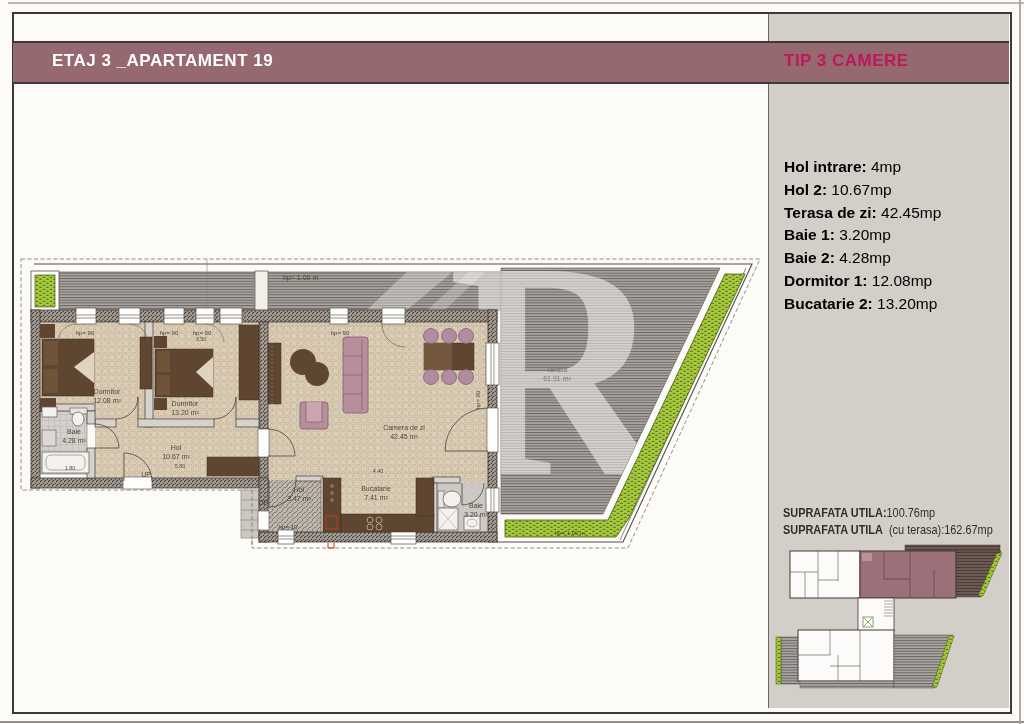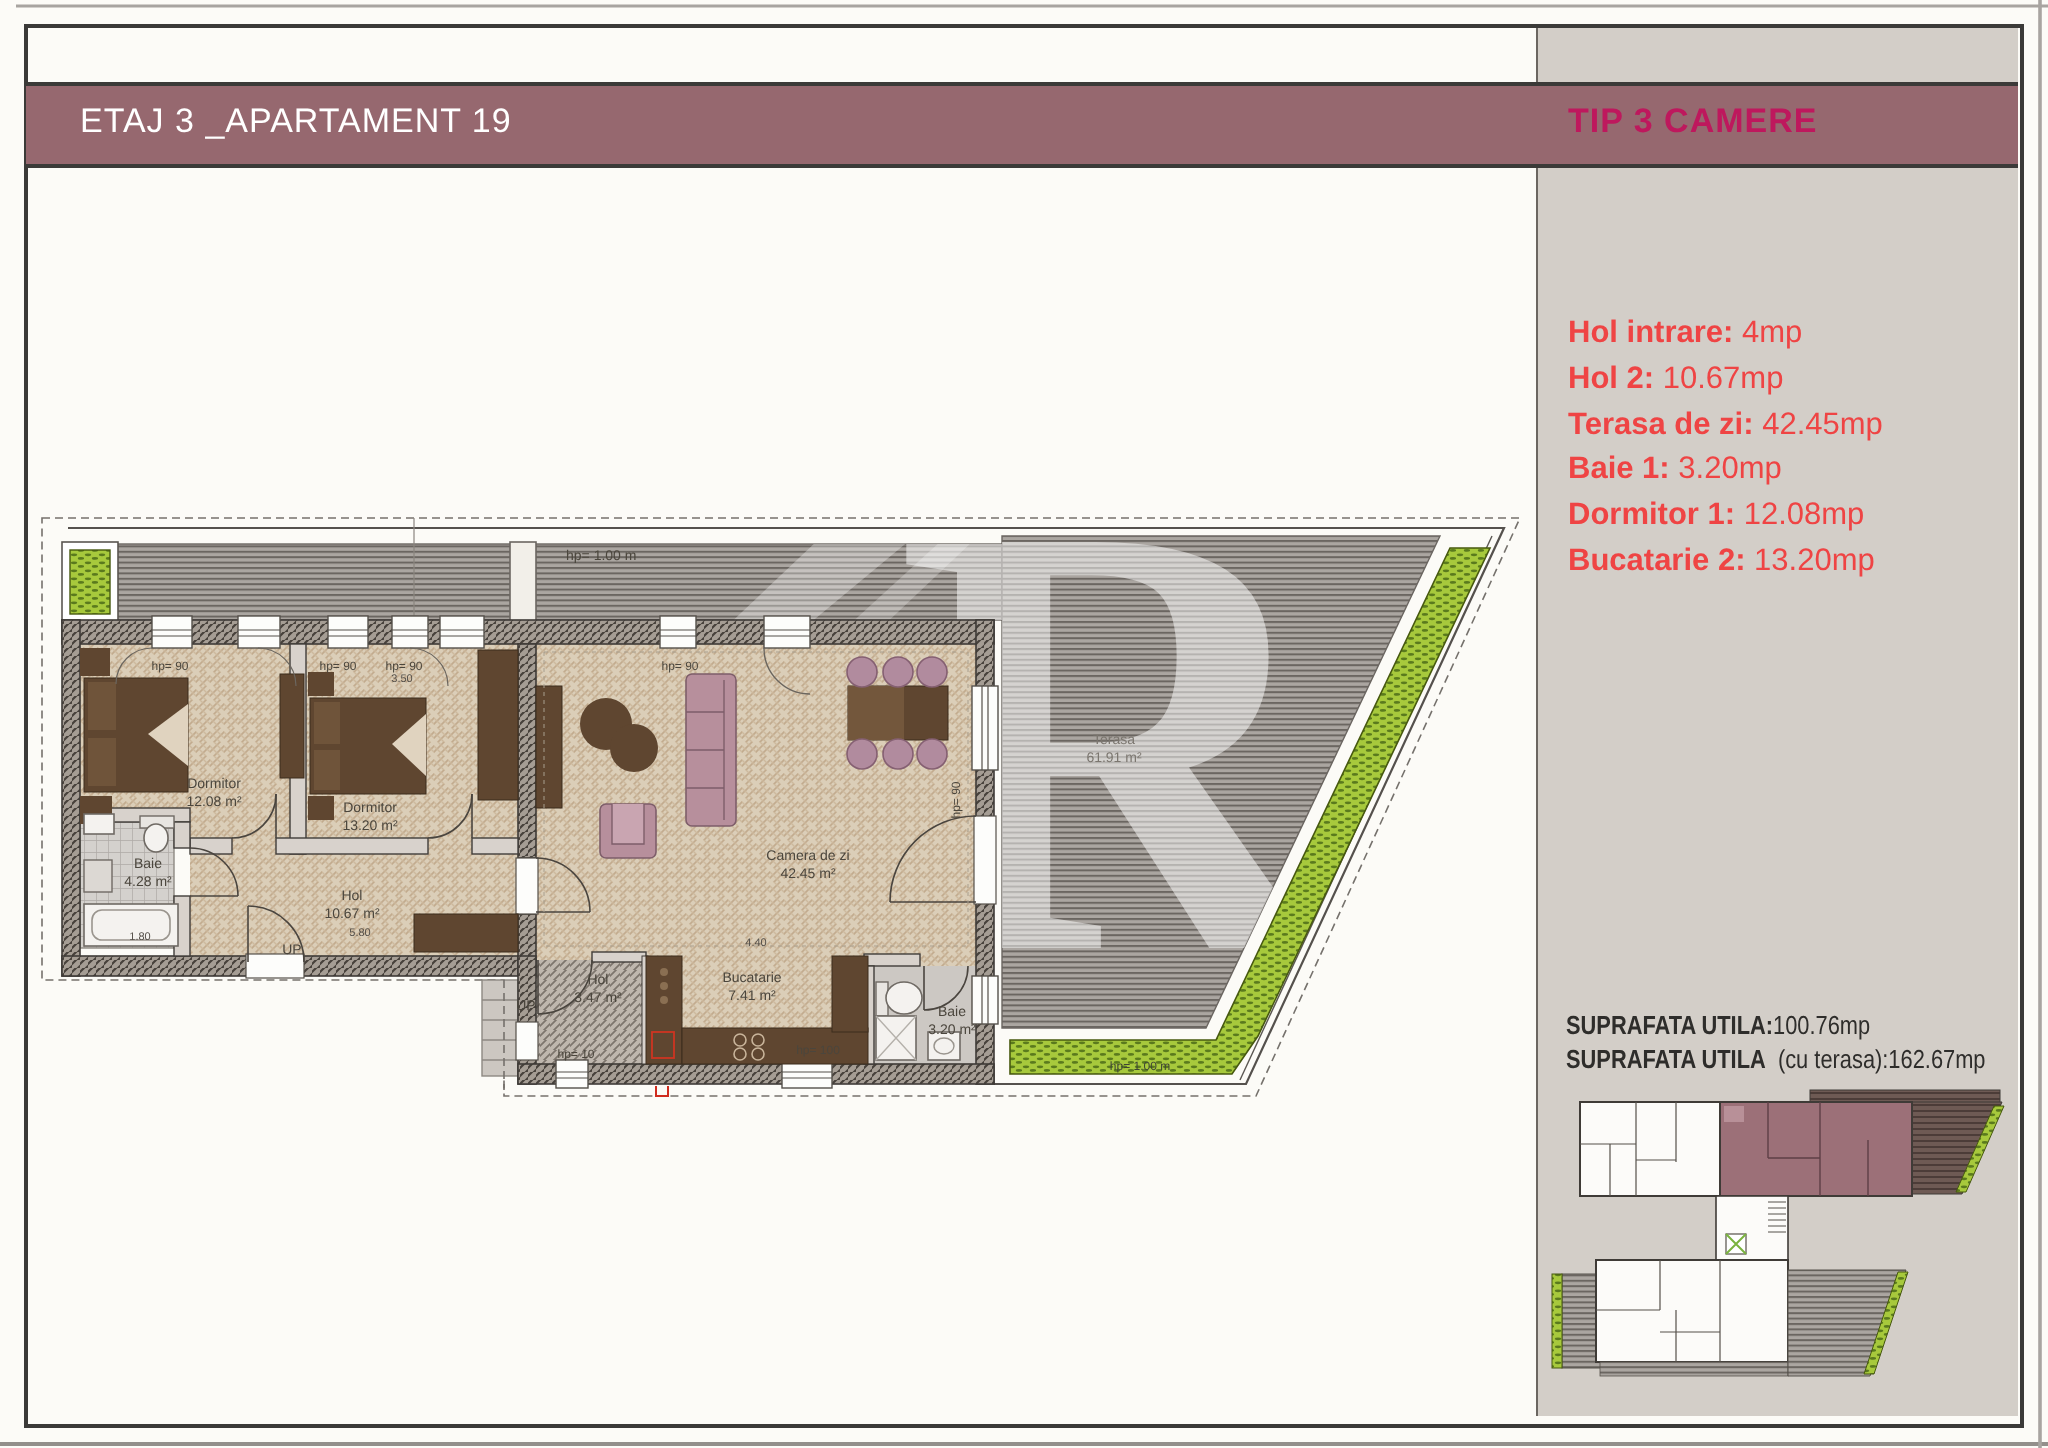--- a/index.html
+++ b/index.html
@@ -8,29 +8,30 @@
 </style>
 </head>
 <body>
 
 <div class="abs" style="left:768px;top:14px;width:240px;height:694px;background:#d3cec8;border-left:1px solid #6b6661;"></div>
 
 <div class="abs" style="left:12px;top:12px;width:996px;height:698px;border:2px solid #3b3a38;"></div>
 
 <div class="abs" style="left:13px;top:41px;width:996px;height:39px;background:#96686f;border-top:2px solid #3b3a38;border-bottom:2px solid #3b3a38;"></div>
 
-<div class="abs" style="left:40px;top:51px;color:#fff;font-size:17px;font-weight:normal;letter-spacing:0.5px;">ETAJ 3 _APARTAMENT 19</div>
+<div class="abs" style="left:52px;top:51px;color:#fff;font-size:17px;font-weight:bold;letter-spacing:0.5px;">ETAJ 3 _APARTAMENT 19</div>
 
 <div class="abs" style="left:784px;top:51px;color:#be185d;font-size:17px;font-weight:bold;letter-spacing:0.5px;">TIP 3 CAMERE</div>
 
-<div class="abs" style="left:784px;top:156px;font-size:15.5px;color:#ef4444;line-height:22.8px;white-space:nowrap;">
+<div class="abs" style="left:784px;top:156px;font-size:15.5px;color:#000000;line-height:22.8px;white-space:nowrap;">
 <div><b>Hol intrare:</b> 4mp</div>
 <div><b>Hol 2:</b> 10.67mp</div>
 <div><b>Terasa de zi:</b> 42.45mp</div>
 <div><b>Baie 1:</b> 3.20mp</div>
+<div><b>Baie 2:</b> 4.28mp</div>
 <div><b>Dormitor 1:</b> 12.08mp</div>
 <div><b>Bucatarie 2:</b> 13.20mp</div>
 </div>
 
 <div class="abs" style="left:783px;top:504px;font-size:13px;color:#2e2d2b;line-height:17.2px;white-space:nowrap;transform:scaleX(0.84);transform-origin:0 0;">
 <div><b>SUPRAFATA UTILA:</b>100.76mp</div>
 <div><b>SUPRAFATA UTILA</b>&nbsp; (cu terasa):162.67mp</div>
 </div>
 <svg class="abs" style="left:0;top:0;" width="1024" height="724" viewBox="0 0 1024 724">
 <defs>

